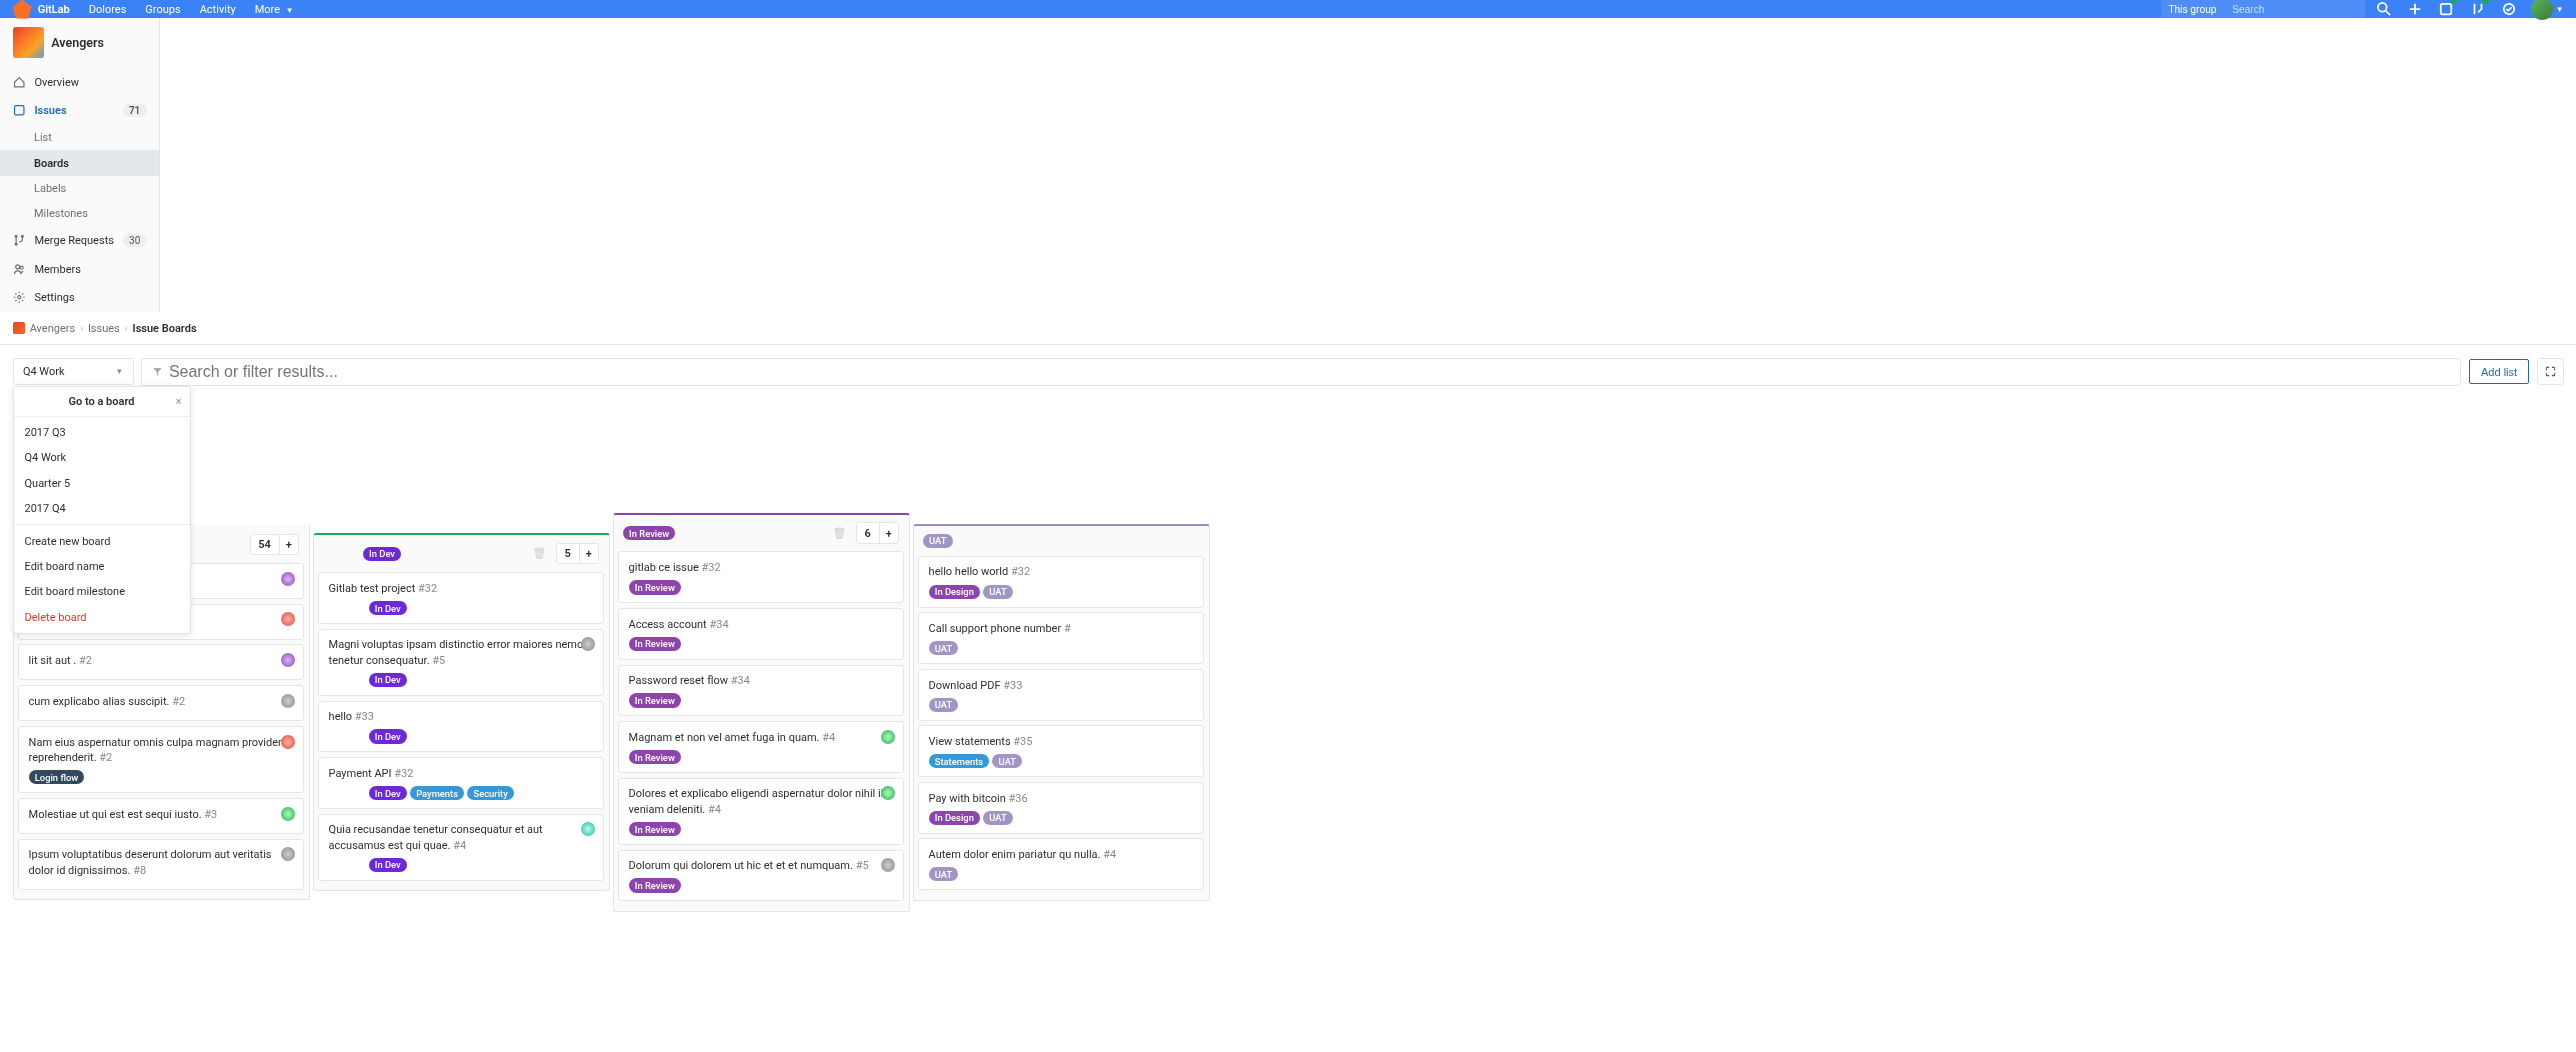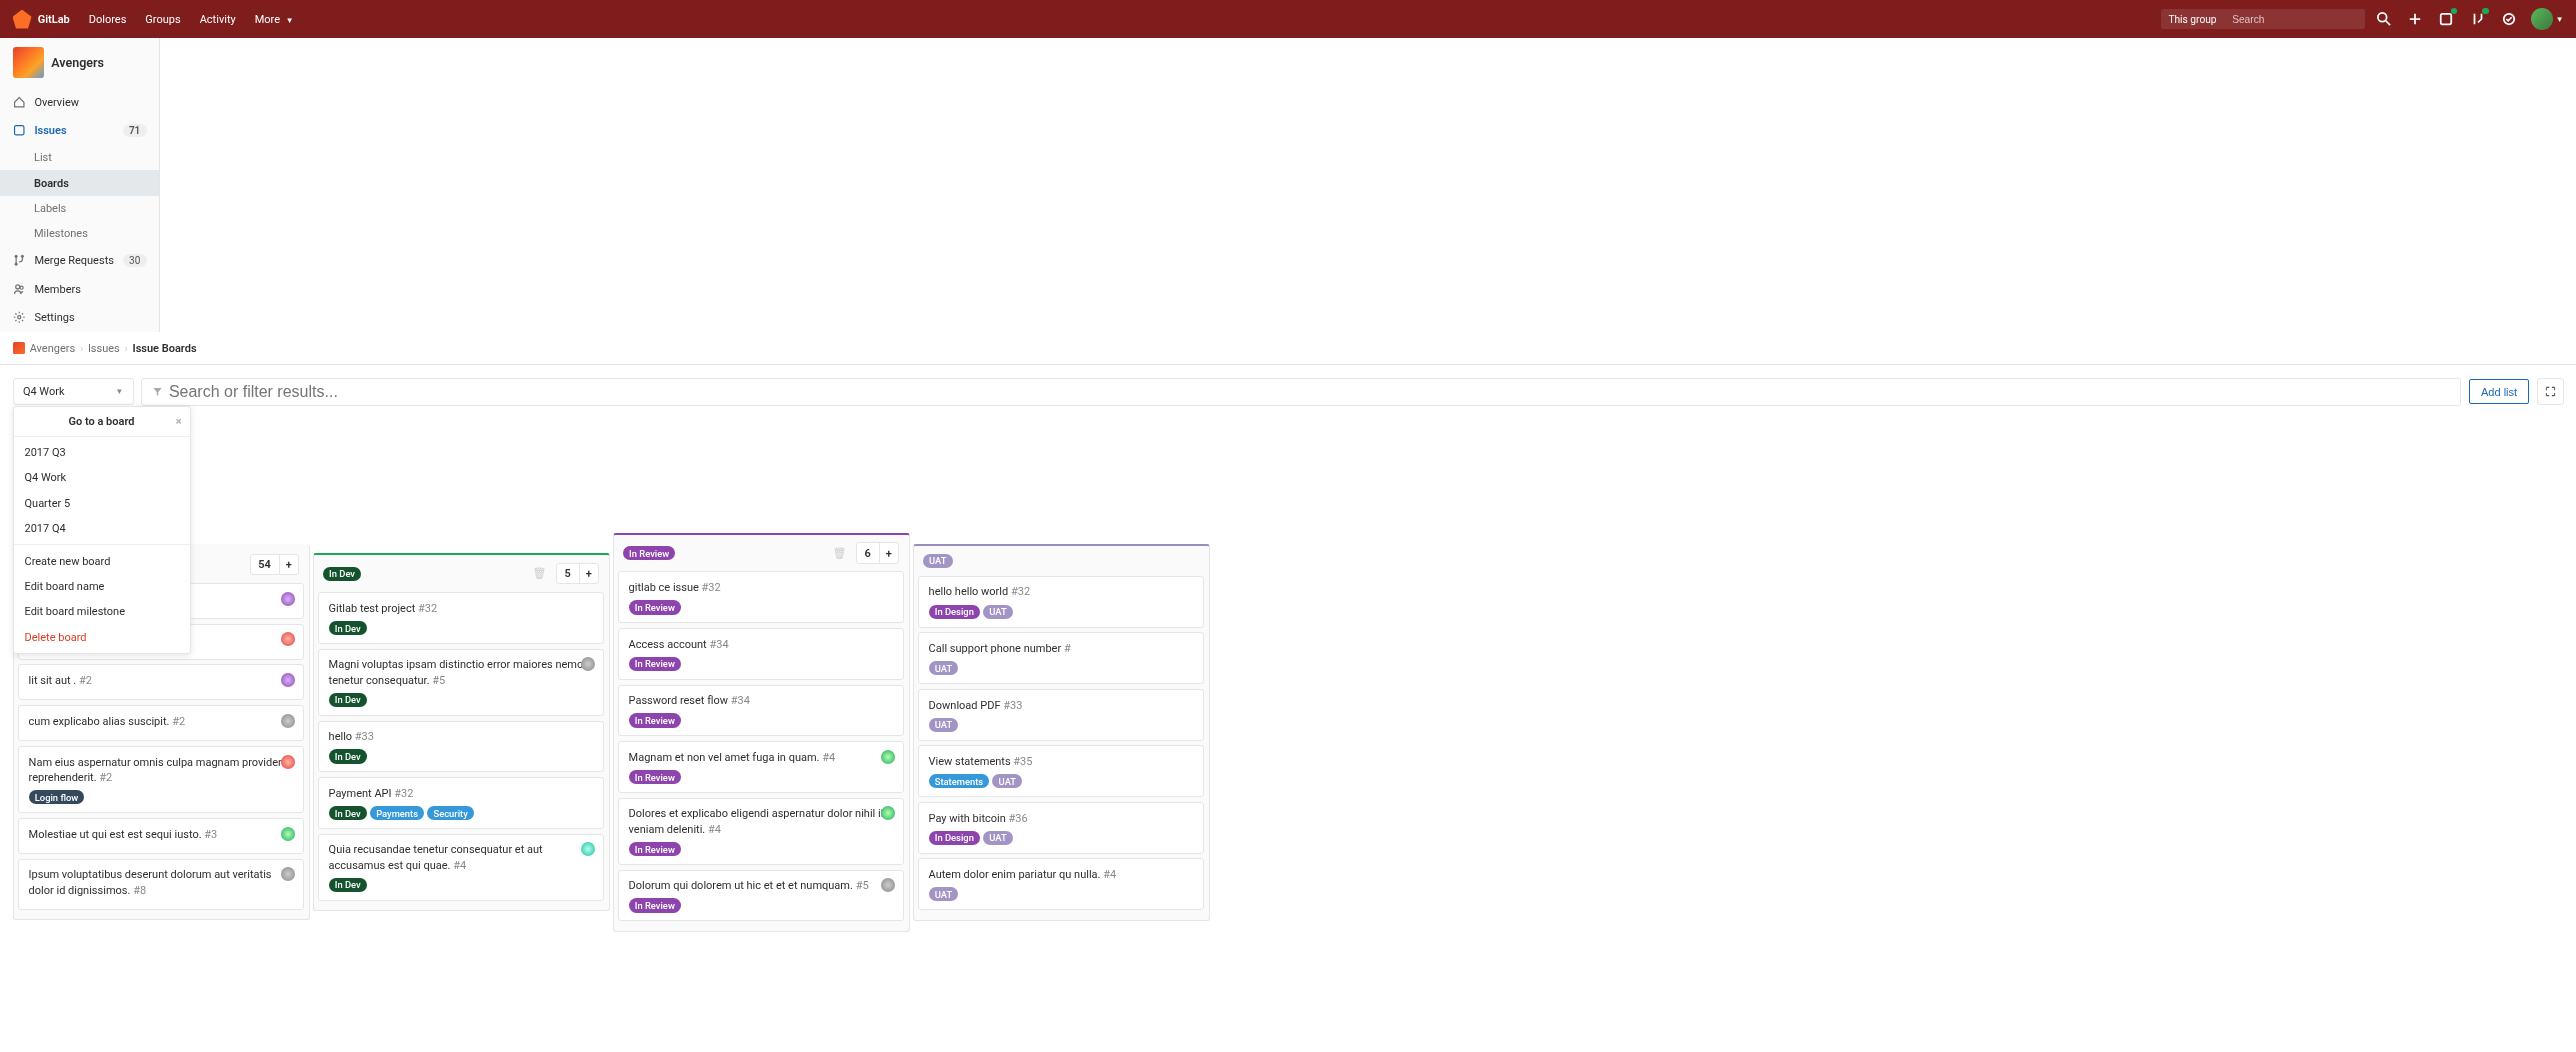--- a/index.html
+++ b/index.html
@@ -6,22 +6,22 @@
     body {
       font-family: -apple-system, BlinkMacSystemFont, "Segoe UI", Roboto, sans-serif;
       font-size: 11px;
       color: #2e2e2e;
       background: #fff;
       overflow: hidden;
     }
 
     
     .navbar {
-      background: #7f1d1d;
-      height: 38px;
+      background: #3b82f6;
+      height: 18px;
       display: flex;
       align-items: center;
       padding: 0 12.5px;
       color: #fff;
       position: relative;
     }
     .navbar-logo {
       width: 19px;
       height: 19px;
       background: #fc6d26;
@@ -270,21 +270,21 @@
       align-items: center;
       gap: 6.2px;
     }
     .list-label {
       padding: 1.6px 6.2px;
       border-radius: 7.8px;
       color: #fff;
       font-size: 9.4px;
       font-weight: 500;
     }
-    .lbl-green { background: #14532d; }
+    .lbl-green { background: #6d28d9; margin-left: 40px; }
     .lbl-purple { background: #8e44ad; }
     .lbl-lav { background: #a295c5; }
     .lbl-dark { background: #34495e; }
     .lbl-blue { background: #3498db; }
     .list-header-spacer { flex: 1; }
     .list-delete { cursor: pointer; color: #ccc; margin-right: 3.1px; }
     .list-count-box {
       border: 0.8px solid #e5e5e5;
       border-radius: 3.1px;
       display: flex;

